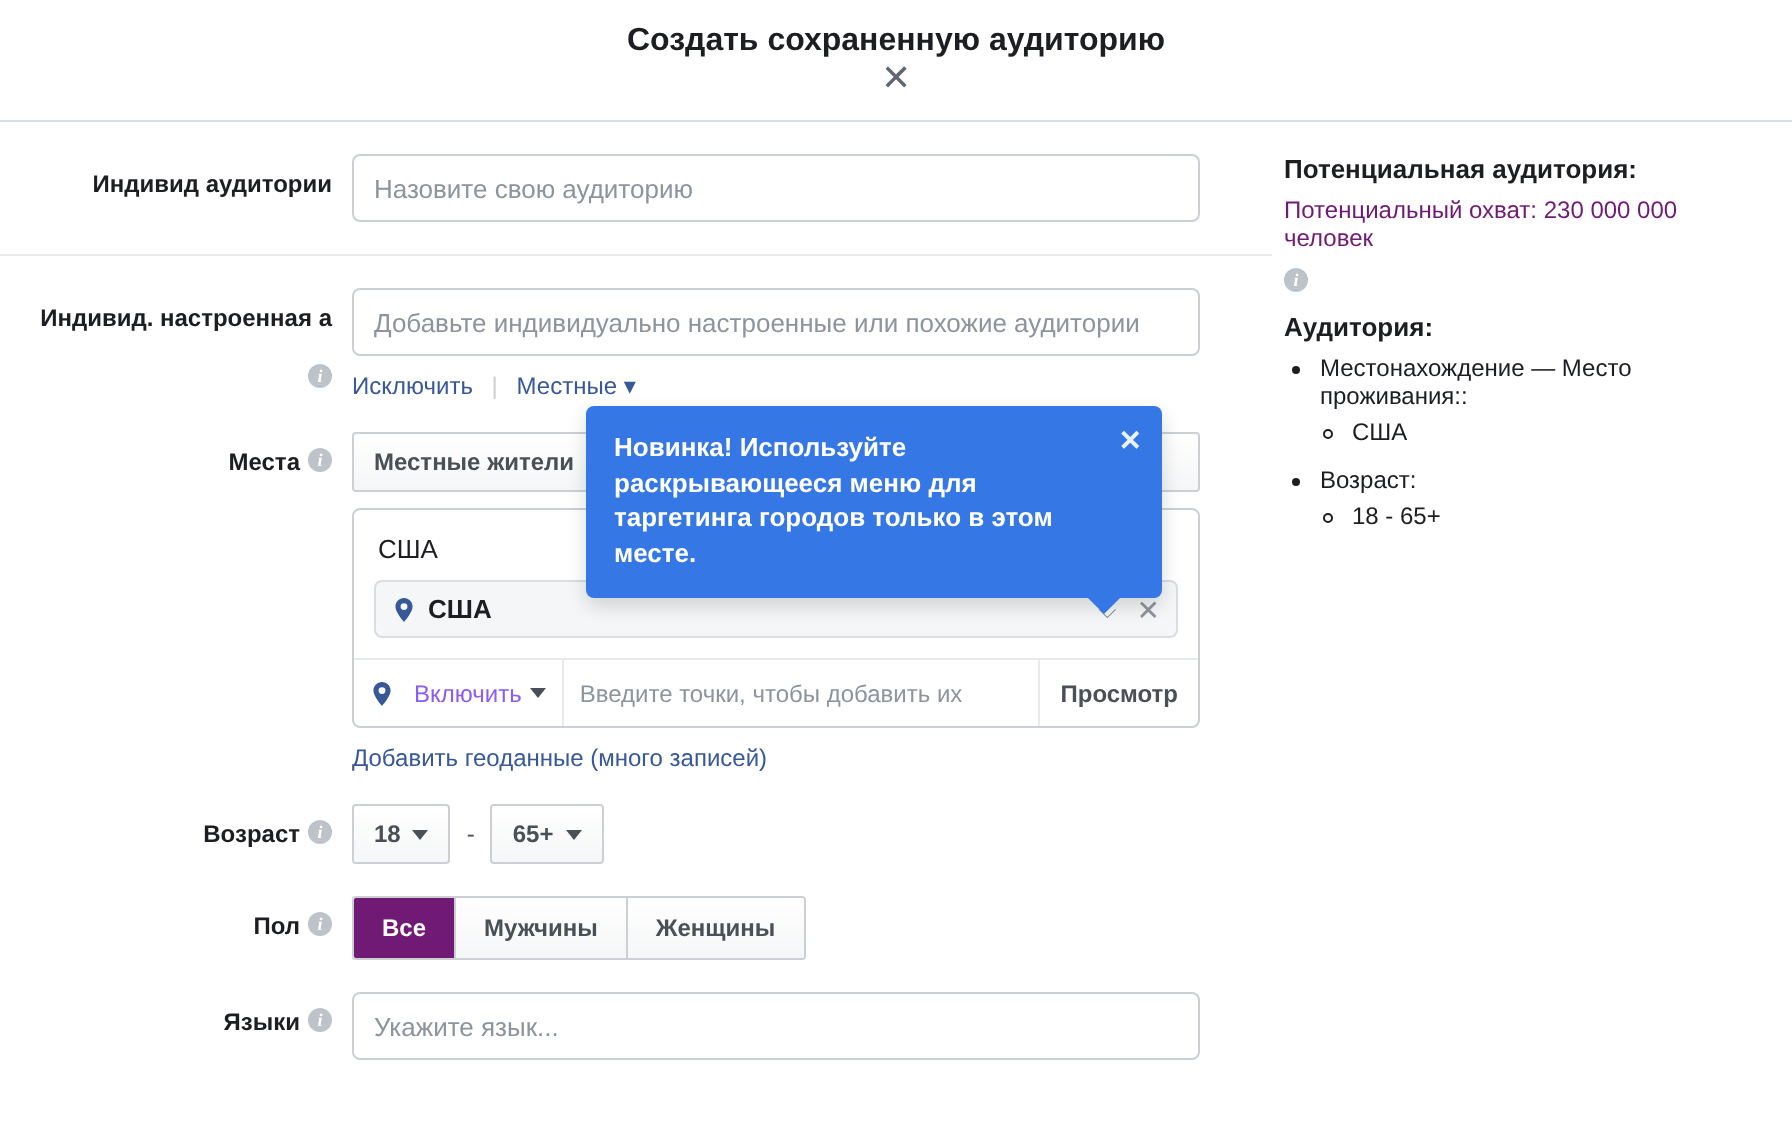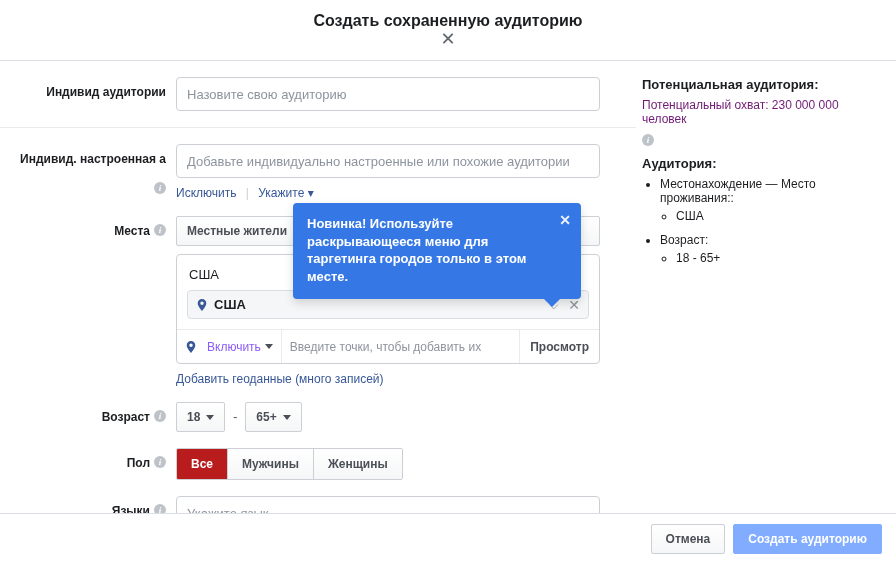--- a/index.html
+++ b/index.html
@@ -36,21 +36,21 @@
   .include-dd .pin-icon { color:#385898; }
   .loc-text-input { flex: 1; border: none; height: 100%; padding: 0 8px; font-size: 12px; color: #1c1e21; outline: none; }
   .loc-text-input::placeholder { color: #8d949e; }
   .preview-btn { border-left: 1px solid #e9eaeb; height: 100%; padding: 0 10px; font-weight: bold; color: #4b4f56; display:flex; align-items:center; cursor:pointer;}
   .bulk-link { margin-top: 8px; font-size: 12px;}
   .age-row { display: flex; align-items: center; gap: 8px; }
   .age-dash { color: #4b4f56; }
   .seg-group { display: inline-flex; border: 1px solid #ccd0d5; border-radius: 2px; overflow: hidden; }
   .seg-btn { height: 30px; padding: 0 14px; background: linear-gradient(#fff,#f5f6f7); border: none; border-right: 1px solid #ccd0d5; font-size: 12px; font-weight: bold; color: #4b4f56; cursor: pointer; }
   .seg-btn:last-child { border-right: none; }
-  .seg-btn.active { background: #b91c1c; color: #fff; }
+  .seg-btn.active { background: #701a75; color: #fff; }
   .side-col .side-title { font-weight: bold; margin-bottom: 6px; font-size: 13px;}
   .side-col .reach { color: #701a75; margin-bottom: 4px; }
   .reach-line { display:flex; align-items:center; gap:6px;}
   .side-col ul { margin: 4px 0 10px 0; padding-left: 18px; }
   .side-col li { margin-bottom: 2px; }
   .side-col ul ul { list-style: circle; padding-left: 16px; }
   .footer { position: absolute; bottom: 0; left: 0; right: 0; border-top: 1px solid #dadde1; padding: 10px 14px; display: flex; justify-content: flex-end; gap: 8px; background: #fff; }
   .btn { height: 30px; padding: 0 14px; border-radius: 2px; font-size: 12px; font-weight: bold; cursor: pointer; }
   .btn-default { background: linear-gradient(#fff,#f5f6f7); border: 1px solid #ccd0d5; color: #4b4f56; }
   .btn-primary { background: #4080ff; border: 1px solid #4080ff; color: #fff; opacity: .65; }
@@ -91,21 +91,21 @@
           <span>Индивид. настроенная а</span>
           <div class="second-info" style="width:100%;">
               <span class="info-icon">i</span>
             </div>
         </div>
         <div class="field-cell">
           <input class="text-input" placeholder="Добавьте индивидуально настроенные или похожие аудитории" style="">
           <div class="sub-links">
             <span class="link">Исключить</span>
             <span class="sep">|</span>
-            <span class="link">Укажите ▾</span>
+            <span class="link">Местные ▾</span>
           </div>
         </div>
       </div>
 
       <div class="row">
         <div class="label-cell">
           <span>Места</span>
           <span class="info-icon">i</span>
         </div>
         <div class="field-cell" style="position:relative;">
@@ -216,18 +216,14 @@
         <li>
           <span>Возраст:</span>
           <ul>
               <li>18 - 65+</li>
             </ul>
         </li>
       </ul>
     </div>
   </div>
 
-  <div class="footer">
-    <button class="btn btn-default">Отмена</button>
-    <button class="btn btn-primary">Создать аудиторию</button>
-  </div>
 
 </div>
 
 </body></html>

